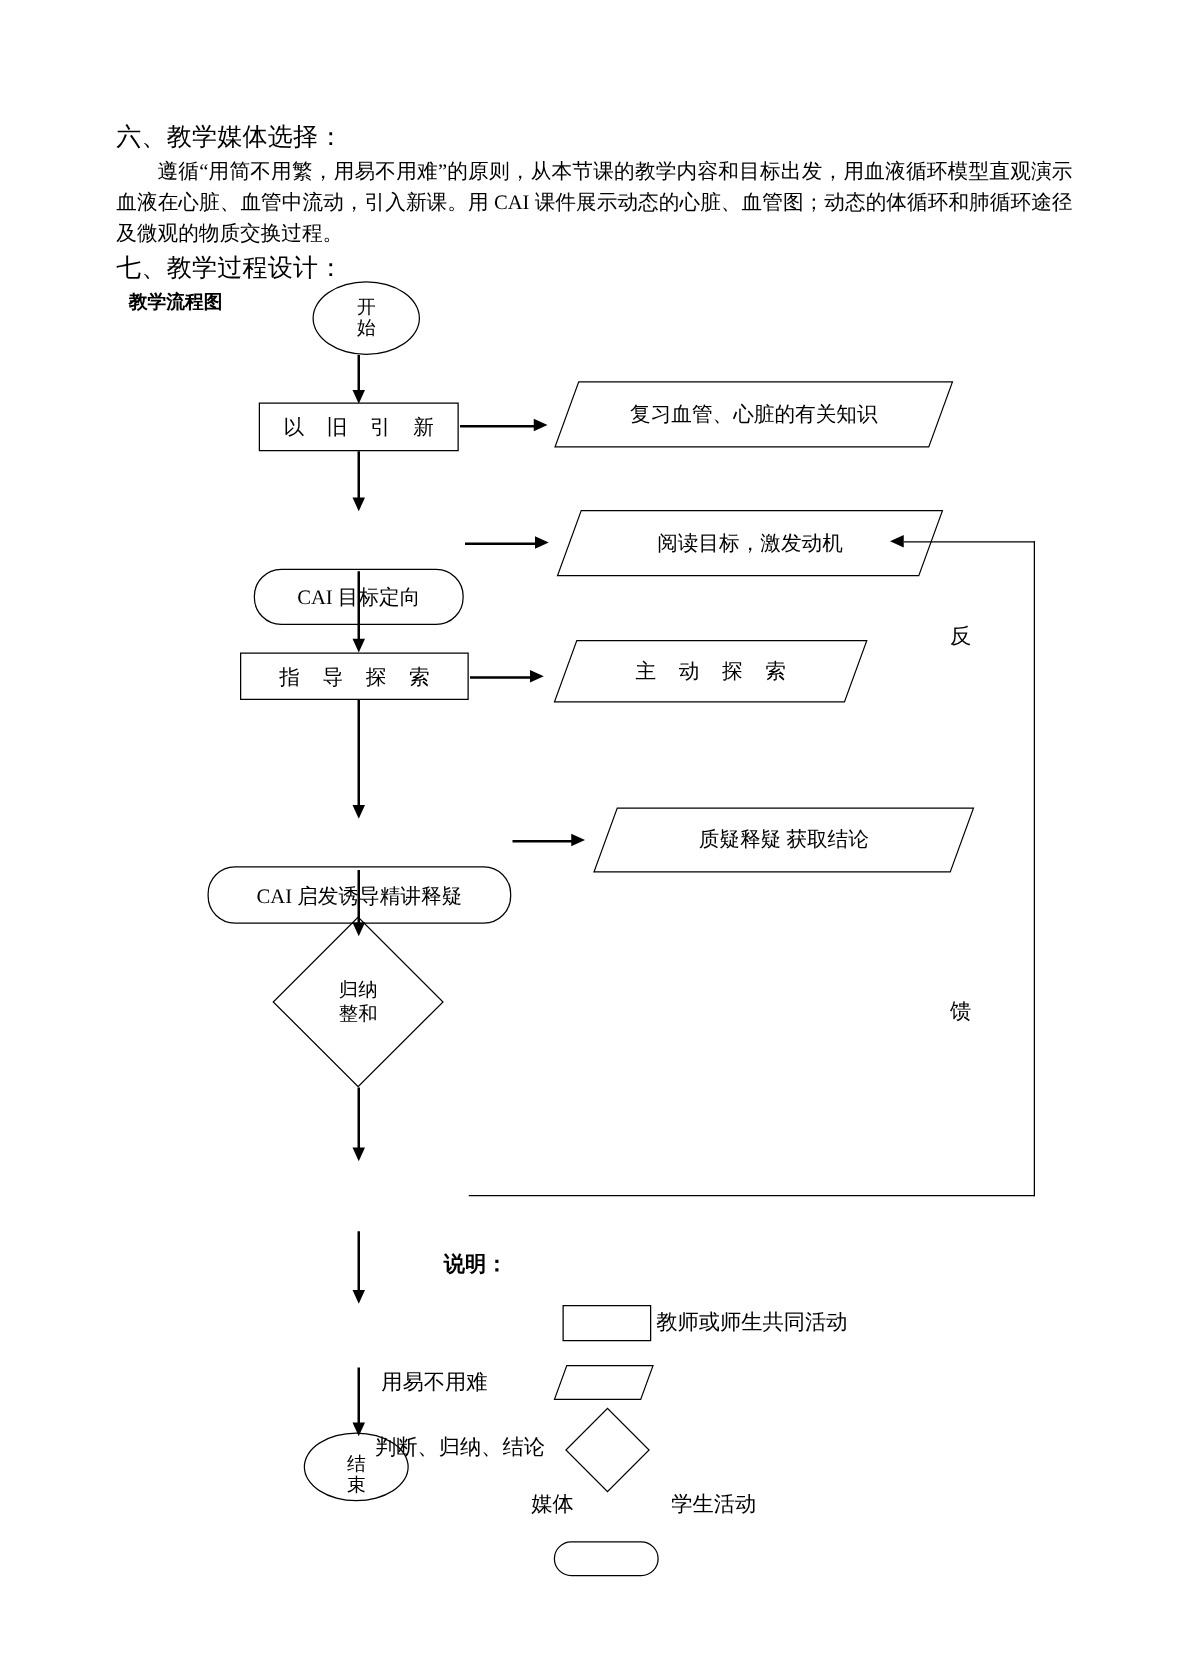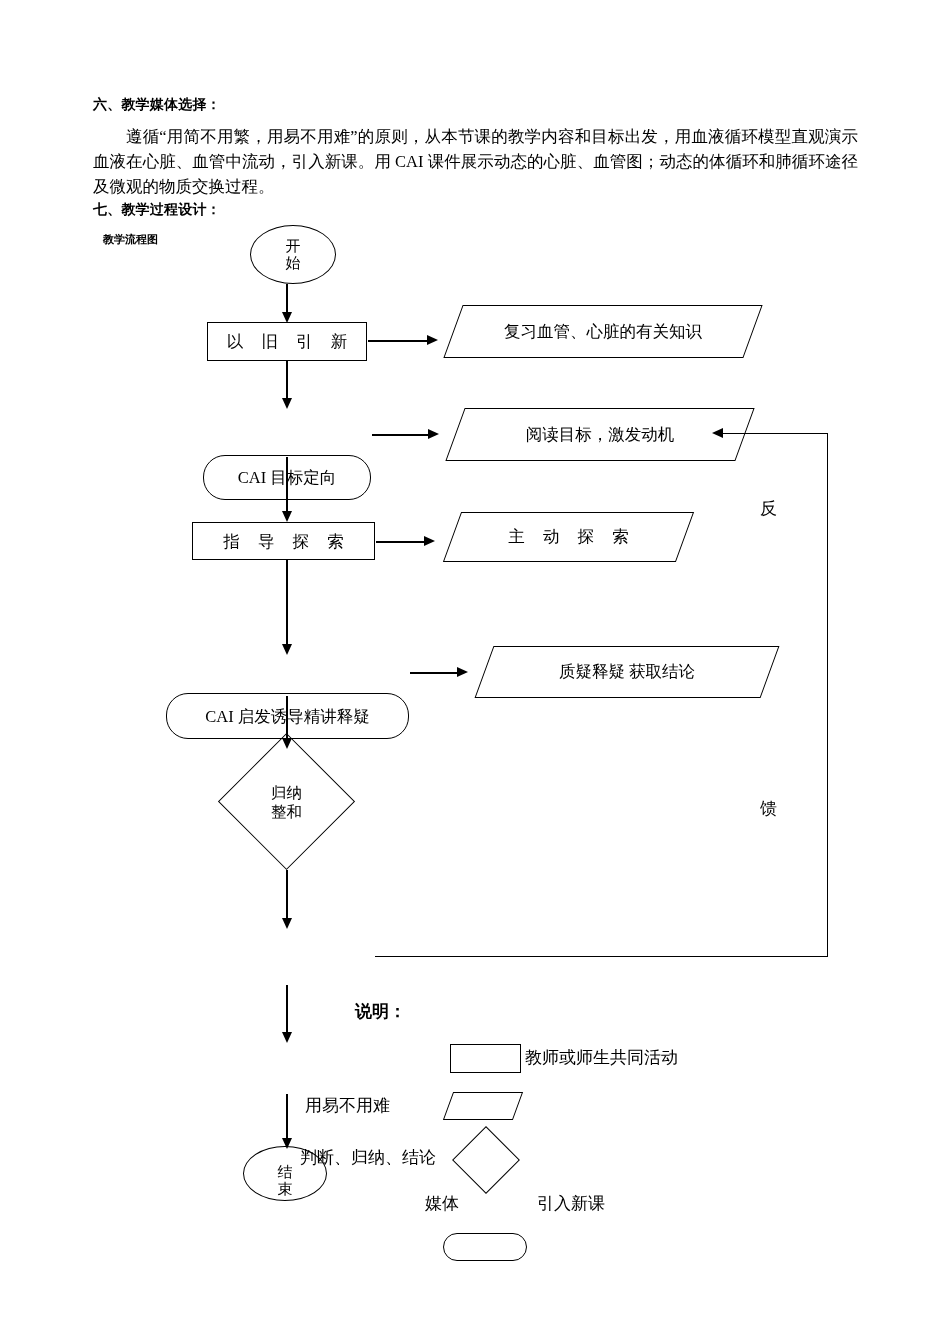--- a/index.html
+++ b/index.html
@@ -16,39 +16,39 @@
     position: relative;
     width: 950px;
     height: 1344px;
     background: #ffffff;
     overflow: hidden;
   }
 
   
   .sec-head {
     position: absolute;
-    font-weight: bold;
-    font-size: 14px;
+    font-weight: normal;
+    font-size: 20px;
     letter-spacing: 0.2px;
     white-space: nowrap;
     text-align: center;
   }
   .para {
     position: absolute;
     font-size: 16.5px;
     line-height: 25px;
     text-align: justify;
   }
   .para p { margin: 0; }
   .indent { text-indent: 2em; }
 
   .subhead {
     position: absolute;
     font-weight: bold;
-    font-size: 11px;
+    font-size: 15px;
     white-space: nowrap;
   }
 
   
   .node {
     position: absolute;
     box-sizing: border-box;
     border: 1.4px solid #000;
     display: flex;
     align-items: center;
@@ -290,15 +290,15 @@
     </div>
   <div class="legend-lbl" style="left:305px; top:1094px;">用易不用难</div>
 
   <div class="diamond" style="left:462px; top:1136px; width:48px; height:48px; z-index:3; background:#fff;">
       <div class="unrot"></div>
     </div>
   <div class="legend-lbl" style="left:300px; top:1146px; z-index:1;">判断、归纳、结论</div>
 
   <div class="node round" style="left:443px; top:1190px; width:84px; height:28px; z-index:3; background:#fff;"></div>
   <div class="legend-lbl" style="left:425px; top:1192px; z-index:1;">媒体</div>
-  <div class="legend-lbl" style="left:537px; top:1192px;">引入新课</div>
+  <div class="legend-lbl" style="left:537px; top:1192px;">学生活动</div>
 
 </div>
 
 </body></html>

